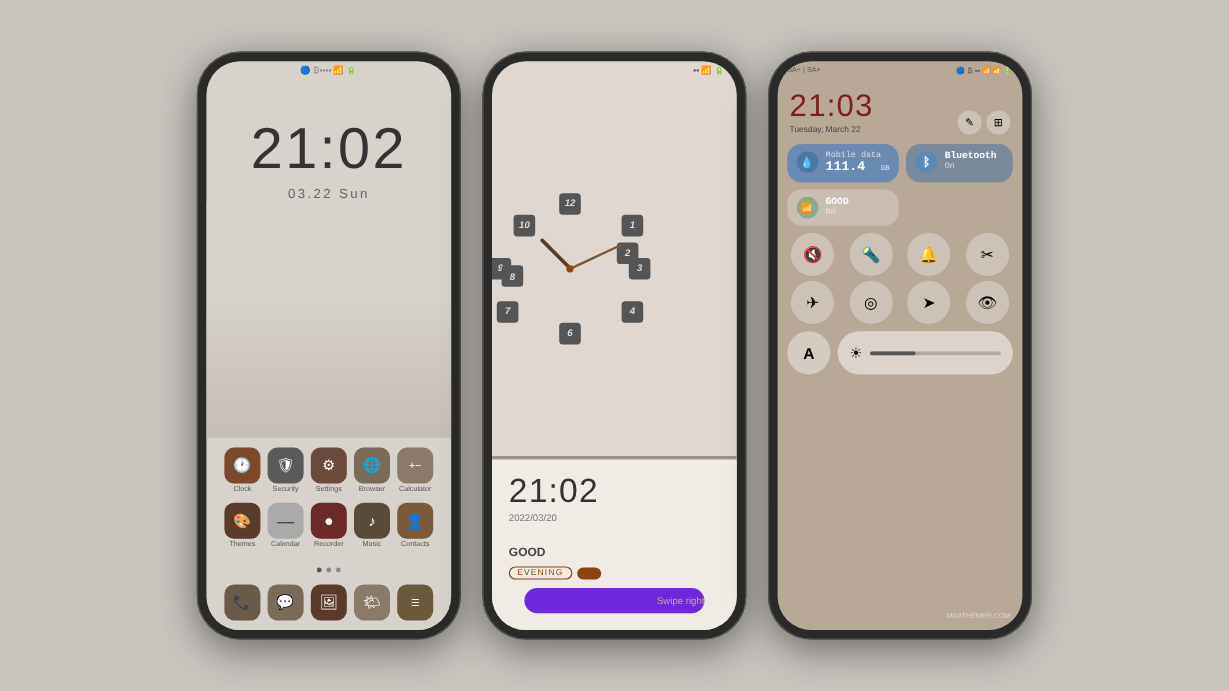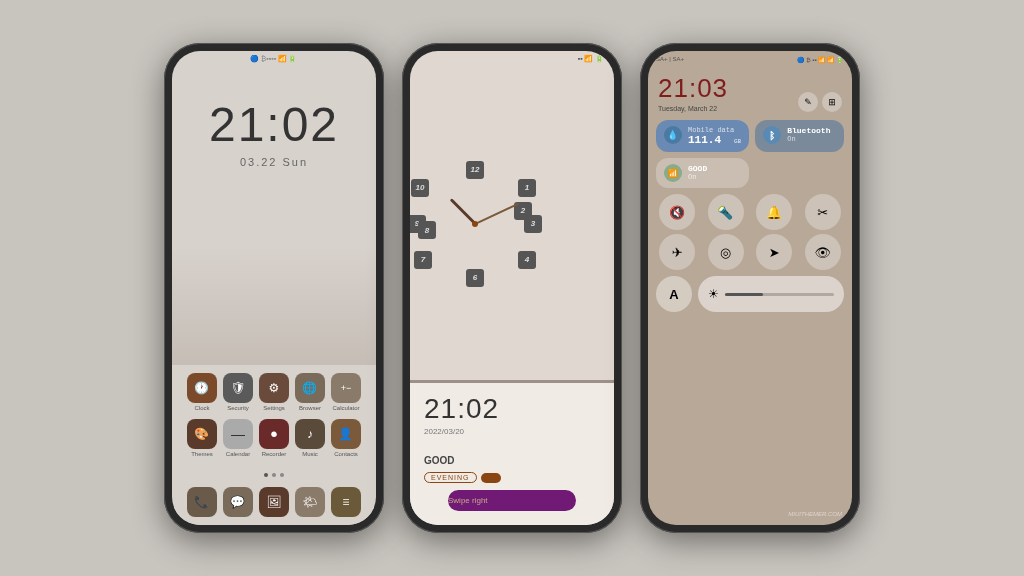--- a/index.html
+++ b/index.html
@@ -221,27 +221,27 @@
       color: #8b4513;
       letter-spacing: 1px;
     }
     .evening-toggle {
       width: 20px;
       height: 10px;
       background: #8b4513;
       border-radius: 5px;
     }
     .swipe-btn {
-      background: #701a75;
+      background: #6d28d9;
       color: #c8a88a;
       border-radius: 20px;
       padding: 6px 0;
-      text-align: left;
+      text-align: right;
       font-size: 8px;
-      margin: 6px 24px;
+      margin: 6px 13px;
     }
 
     
     .phone3-screen {
       background: #b8a898;
       display: flex;
       flex-direction: column;
     }
     .cc-header {
       display: flex;
@@ -480,21 +480,21 @@
     <div class="clock-area">
       <div class="analog-clock">
 
         <div class="clock-num" style="top:2px;left:50%;transform:translateX(-50%)">12</div>
         <div class="clock-num" style="top:20px;right:4px">1</div>
         <div class="clock-num" style="top:50%;right:-2px;transform:translateY(-50%)">3</div>
         <div class="clock-num" style="bottom:20px;right:4px">4</div>
         <div class="clock-num" style="bottom:2px;left:50%;transform:translateX(-50%)">6</div>
         <div class="clock-num" style="bottom:20px;left:4px">7</div>
         <div class="clock-num" style="top:50%;left:-2px;transform:translateY(-50%)">9</div>
-        <div class="clock-num" style="top:20px;left:1px">10</div>
+        <div class="clock-num" style="top:20px;left:18px">10</div>
         <div class="clock-num" style="top:40%;right:8px;transform:translateY(-50%)">2</div>
         <div class="clock-num" style="top:55%;left:8px;transform:translateY(-50%)">8</div>
 
         <div class="clock-hand hour-hand"></div>
         <div class="clock-hand min-hand"></div>
         <div class="center-dot"></div>
       </div>
     </div>
     <div style="width:100%;height:3px;background:#a0908a;margin:0"></div>
     <div class="digital-section">

